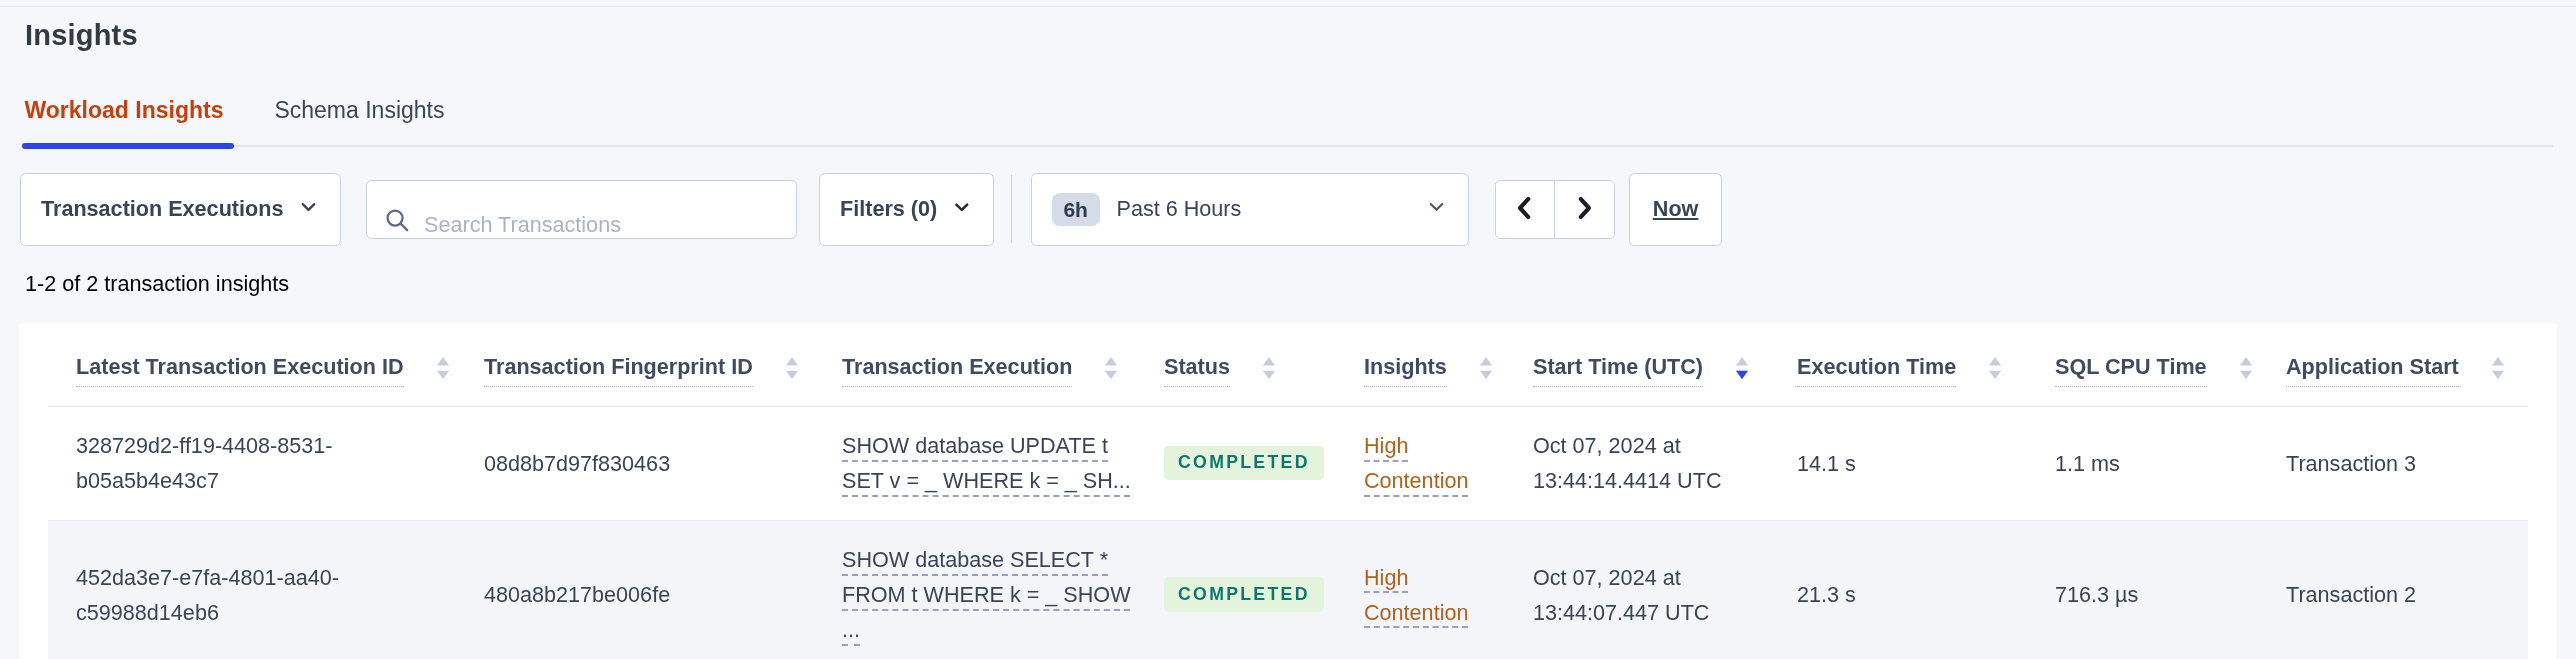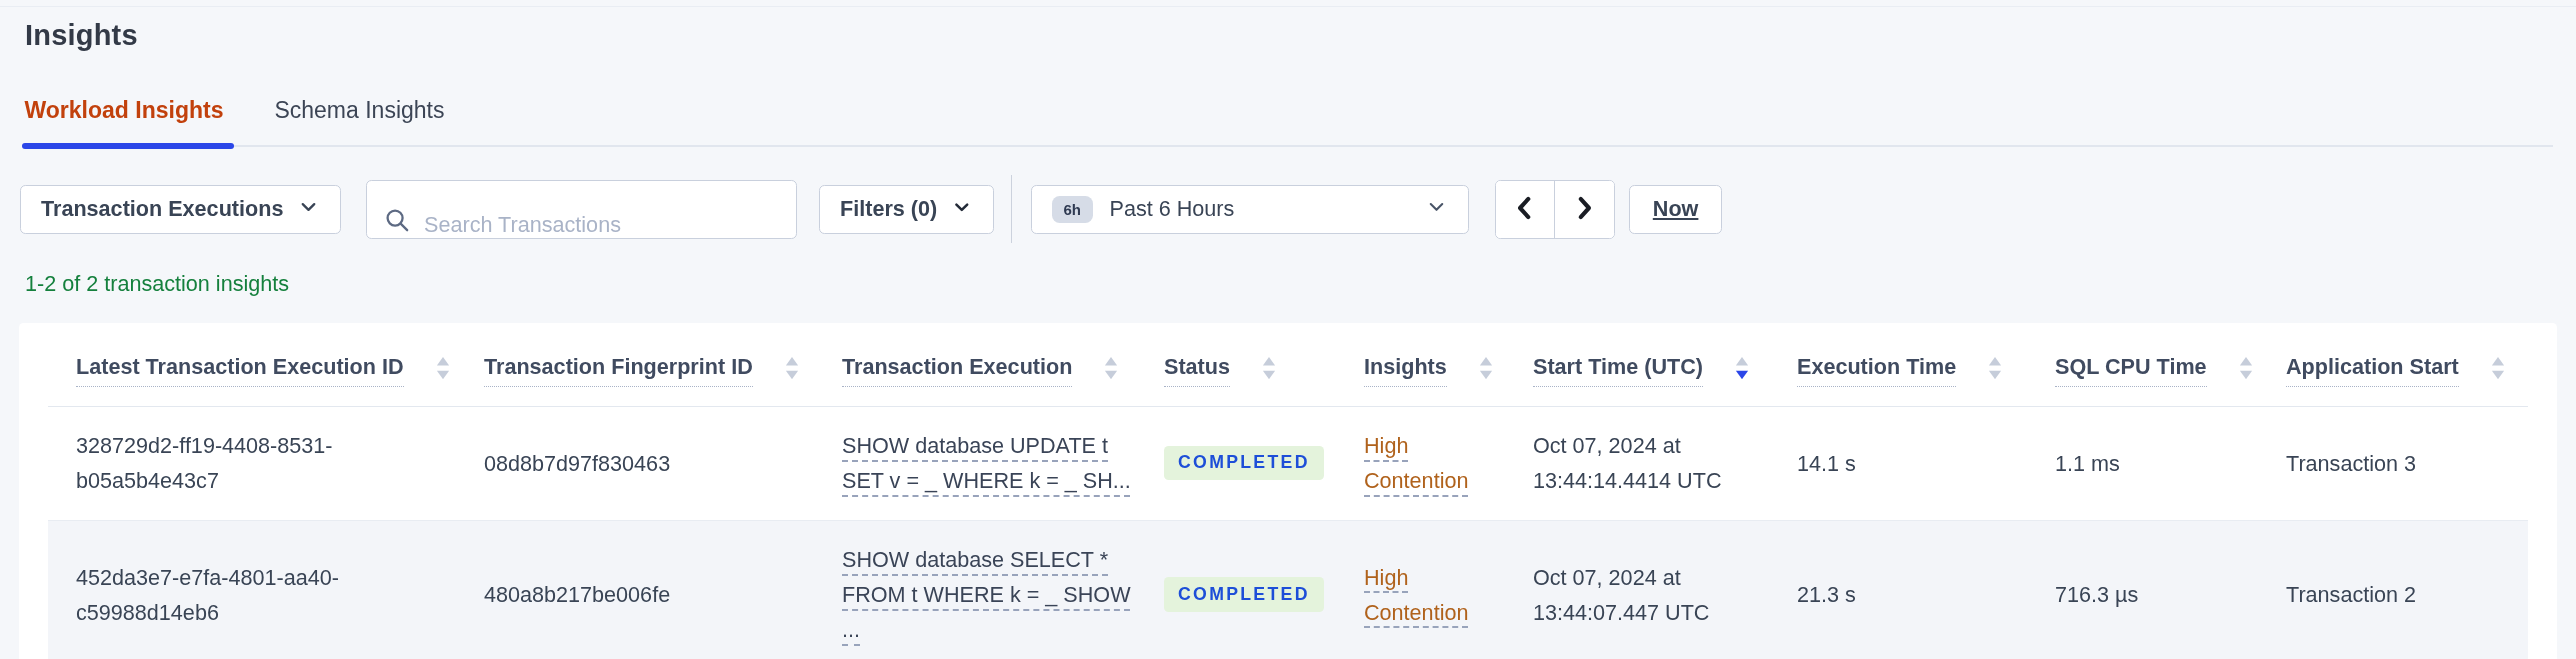--- a/index.html
+++ b/index.html
@@ -47,21 +47,21 @@
   }
 
   
   .toolbar {
     display: flex;
     align-items: center;
     margin: 31px 0 0 20px;
     height: 62px;
   }
   .btn {
-    height: 49px;
+    height: 73px;
     background: #fff;
     border: 1.5px solid #c9d0dd;
     border-radius: 5.4px;
     display: inline-flex;
     align-items: center;
     font-size: 21.6px;
     font-weight: 600;
     color: #394455;
     padding: 0 20px;
     gap: 14px;
@@ -86,21 +86,21 @@
     background: transparent;
   }
   .search-box input::placeholder { color: #a9b3c7; }
   .filters-btn { margin-left: 21.6px; }
   .v-divider { width: 1.5px; height: 68px; background: #ccd2dd; margin: 0 18.5px 0 17px; }
   .time-picker { width: 438px; padding: 0 20px; gap: 17px; font-weight: 400; }
   .time-badge {
     background: #d6dce7;
     color: #2f3a52;
     font-weight: 700;
-    font-size: 15px;
+    font-size: 21px;
     border-radius: 7.7px;
     padding: 6.2px 11.6px;
     line-height: 1;
   }
   .time-picker .chev { margin-left: auto; }
   .arrow-group {
     margin-left: 26px;
     display: flex;
     border: 1.5px solid #c9d0dd;
     border-radius: 5.4px;
@@ -114,21 +114,21 @@
     cursor: pointer; background: #fff;
   }
   .arrow-btn:first-child { border-right: 1.5px solid #c9d0dd; }
   .now-btn { margin-left: 14px; padding: 0 23px; text-decoration: underline; }
 
   
   .summary {
     margin: 31px 6px 0 25px;
     font-size: 21.6px;
     font-weight: 500;
-    color: #15803d;
+    color: #000000;
   }
 
   
   .card {
     margin: 26px 19px 0 19px;
     background: #fff;
     border-radius: 4.6px 4.6px 0 0;
     padding: 0 29px 46px 29px;
     min-height: 370px;
   }
@@ -189,21 +189,21 @@
     color: #b0621c;
     text-decoration: underline;
     text-decoration-style: dashed;
     text-decoration-color: #98a3bb;
     text-decoration-thickness: 1.5px;
     text-underline-offset: 7px;
     cursor: pointer;
   }
   .status-badge {
     background: #e4f3dc;
-    color: #1d4ed8;
+    color: #0f766e;
     font-size: 17.7px;
     font-weight: 700;
     letter-spacing: 2.3px;
     padding: 8.5px 14px;
     border-radius: 4.6px;
     line-height: 1;
     white-space: nowrap;
   }
 </style>
 </head>

